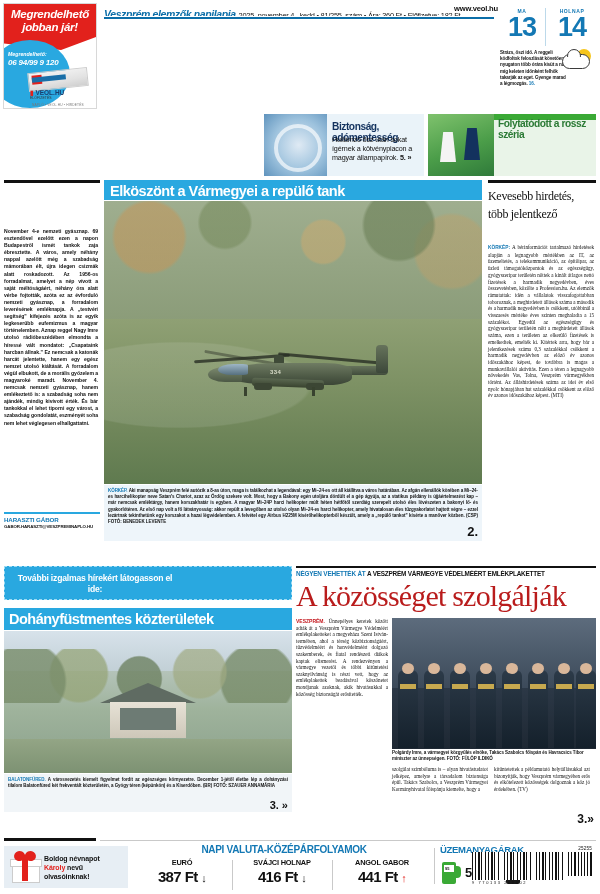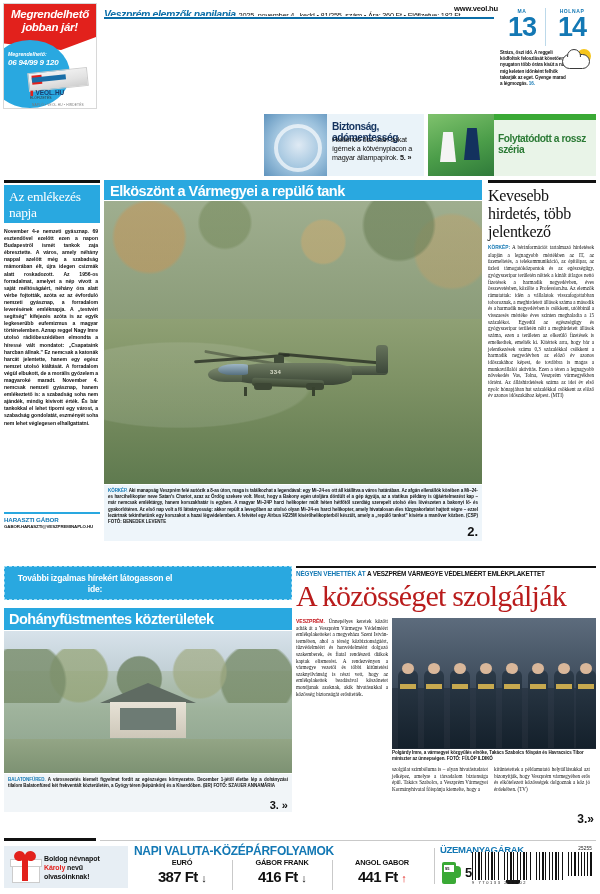--- a/index.html
+++ b/index.html
@@ -163,21 +163,21 @@
   }
   .tz3 .ph:before{
     content:"";position:absolute;left:36px;top:14px;width:16px;height:32px;background:#13325e;
     clip-path:polygon(20% 0,80% 0,100% 100%,0 100%);
   }
   .tz3 .top{position:absolute;left:0;top:0;width:168px;height:6px;background:#3aa935;}
   .tz-h{
     position:absolute;font-weight:bold;font-size:10.2px;letter-spacing:-.45px;line-height:11px;
   }
   .tz2 .tz-h{left:68px;top:7px;color:#13325e;}
-  .tz3 .tz-h{left:70px;top:19px;color:#2b7a35;}
+  .tz3 .tz-h{left:70px;top:4px;color:#2b7a35;}
   .tz-b{
     position:absolute;font-size:7.2px;line-height:9.2px;color:#111;letter-spacing:-.15px;
   }
   .tz2 .tz-b{left:68px;top:21px;width:88px;}
   .tz3 .tz-b{left:70px;top:24px;width:94px;}
   .tz-b .pg{font-weight:bold;}
 
   
   .body-area{position:absolute;left:0;top:180px;width:600px;height:382px;}
 
@@ -294,21 +294,21 @@
   .c-cap .kick{color:#1378b4;font-weight:bold;}
   .c-cap .pg{
     position:absolute;right:4px;bottom:2px;font-size:13px;font-weight:bold;color:#111;
   }
 
   
   .rcol{position:absolute;left:488px;top:0;width:108px;height:378px;}
   .rcol-rule{position:absolute;left:0;top:0;width:108px;height:3px;background:#111;}
   .rcol-head{
     position:absolute;left:0;top:7px;width:108px;
-    font-family:"Liberation Serif",serif;font-size:16px;line-height:18px;color:#111;letter-spacing:-.3px;
+    font-family:"Liberation Serif",serif;font-size:12px;line-height:18px;color:#111;letter-spacing:-.3px;
   }
   .rcol-body{
     position:absolute;left:0;top:64px;width:106px;
     font-family:"Liberation Serif",serif;
     font-size:5.1px;line-height:6.7px;color:#111;text-align:justify;letter-spacing:-.02px;
   }
   .rcol-body .kick{font-family:"Liberation Sans",sans-serif;font-weight:bold;font-size:4.8px;color:#1378b4;}
 
   
   .lower{position:absolute;left:0;top:566px;width:588px;height:268px;}
@@ -466,22 +466,22 @@
   .nameday .gift .bow:before{left:0;transform:rotate(-18deg);}
   .nameday .gift .bow:after{right:0;transform:rotate(18deg) scaleX(-1);}
   .nameday .txt{
     position:absolute;left:40px;top:8px;width:82px;
     font-size:7px;line-height:9.2px;color:#111;font-weight:bold;letter-spacing:-.1px;
   }
   .nameday .txt .nm{color:#e2211c;}
 
   .fx{position:absolute;left:134px;top:6px;width:300px;height:46px;}
   .fx-title{
-    position:absolute;left:0;top:0;width:300px;
-    font-size:12px;font-weight:bold;color:#1378b4;letter-spacing:-.3px;
+    position:absolute;left:0;top:0;width:300px;text-align:center;
+    font-size:10px;font-weight:bold;color:#1378b4;letter-spacing:-.3px;
   }
   .fx-col{position:absolute;top:14px;width:96px;text-align:center;}
   .fx-c1{left:0;}
   .fx-c2{left:100px;}
   .fx-c3{left:200px;}
   .fx-lbl{font-size:7.4px;font-weight:bold;color:#111;letter-spacing:-.2px;}
   .fx-val{font-size:15px;font-weight:bold;color:#111;letter-spacing:-.6px;margin-top:1px;}
   .fx-val .ar{font-size:11px;font-weight:normal;}
   .fx-val .dn{color:#111;}
   .fx-val .up{color:#e2211c;}
@@ -587,23 +587,20 @@
       <div class="top"></div>
       <div class="ph"></div>
       <div class="tz-h">Folytatódott a rossz széria</div>
     </div>
   </div>
 
   <div class="body-area">
 
     <div class="lcol">
       <div class="lcol-rule"></div>
-      <div class="lcol-kicker">
-        <span>Az emlékezés napja</span>
-      </div>
       <div class="lcol-body">November 4-e nemzeti gyásznap. 69 esztendővel ezelőtt ezen a napon Budapestről ismét tankok zaja ébresztette. A város, amely néhány nappal azelőtt még a szabadság mámorában élt, újra idegen csizmák alatt roskadozott. Az 1956-os forradalmat, amelyet a nép vívott a saját méltóságáért, néhány óra alatt vérbe fojtották, azóta ez az évforduló nemzeti gyásznap, a forradalom leverésének emléknapja. A „testvéri segítség" kifejezés azóta is az egyik legkeserűbb eufemizmus a magyar történelemben. Aznap reggel Nagy Imre utolsó rádióbeszédében elmondta a híressé vált mondatot: „Csapataink harcban állnak." Ez nemcsak a katonák harcát jelentette, hanem egy egész nemzet utolsó kiáltását. A forradalom végül elbukott, de a morális győzelem a magyaroké maradt. November 4. nemcsak nemzeti gyásznap, hanem emlékeztető is: a szabadság soha nem ajándék, mindig kivívott érték. És bár tankokkal el lehet tiporni egy várost, a szabadság gondolatát, eszményét soha nem lehet véglegesen elhallgattatni.</div>
       <div class="lcol-byline">
         <div class="ln"></div>
         <div class="nm">HARASZTI GÁBOR</div>
         <div class="em">GABOR.HARASZTI@VESZPREMINAPLO.HU</div>
       </div>
     </div>
 
     <div class="ccol">
       <div class="c-head">
@@ -726,21 +723,21 @@
 
     <div class="fx">
       <div class="fx-title">NAPI VALUTA-KÖZÉPÁRFOLYAMOK</div>
       <div class="fx-sep fx-s1"></div>
       <div class="fx-sep fx-s2"></div>
       <div class="fx-col fx-c1">
         <div class="fx-lbl">EURÓ</div>
         <div class="fx-val"><span>387 Ft</span> <span class="ar dn">↓</span></div>
       </div>
       <div class="fx-col fx-c2">
-        <div class="fx-lbl">GÁBOR FRANK</div>
+        <div class="fx-lbl">SVÁJCI HOLNAP</div>
         <div class="fx-val"><span>416 Ft</span> <span class="ar dn">↓</span></div>
       </div>
       <div class="fx-col fx-c3">
         <div class="fx-lbl">ANGOL GABOR</div>
         <div class="fx-val"><span>441 Ft</span> <span class="ar up">↑</span></div>
       </div>
     </div>
 
     <div class="fuel-sep"></div>
     <div class="fuel">

